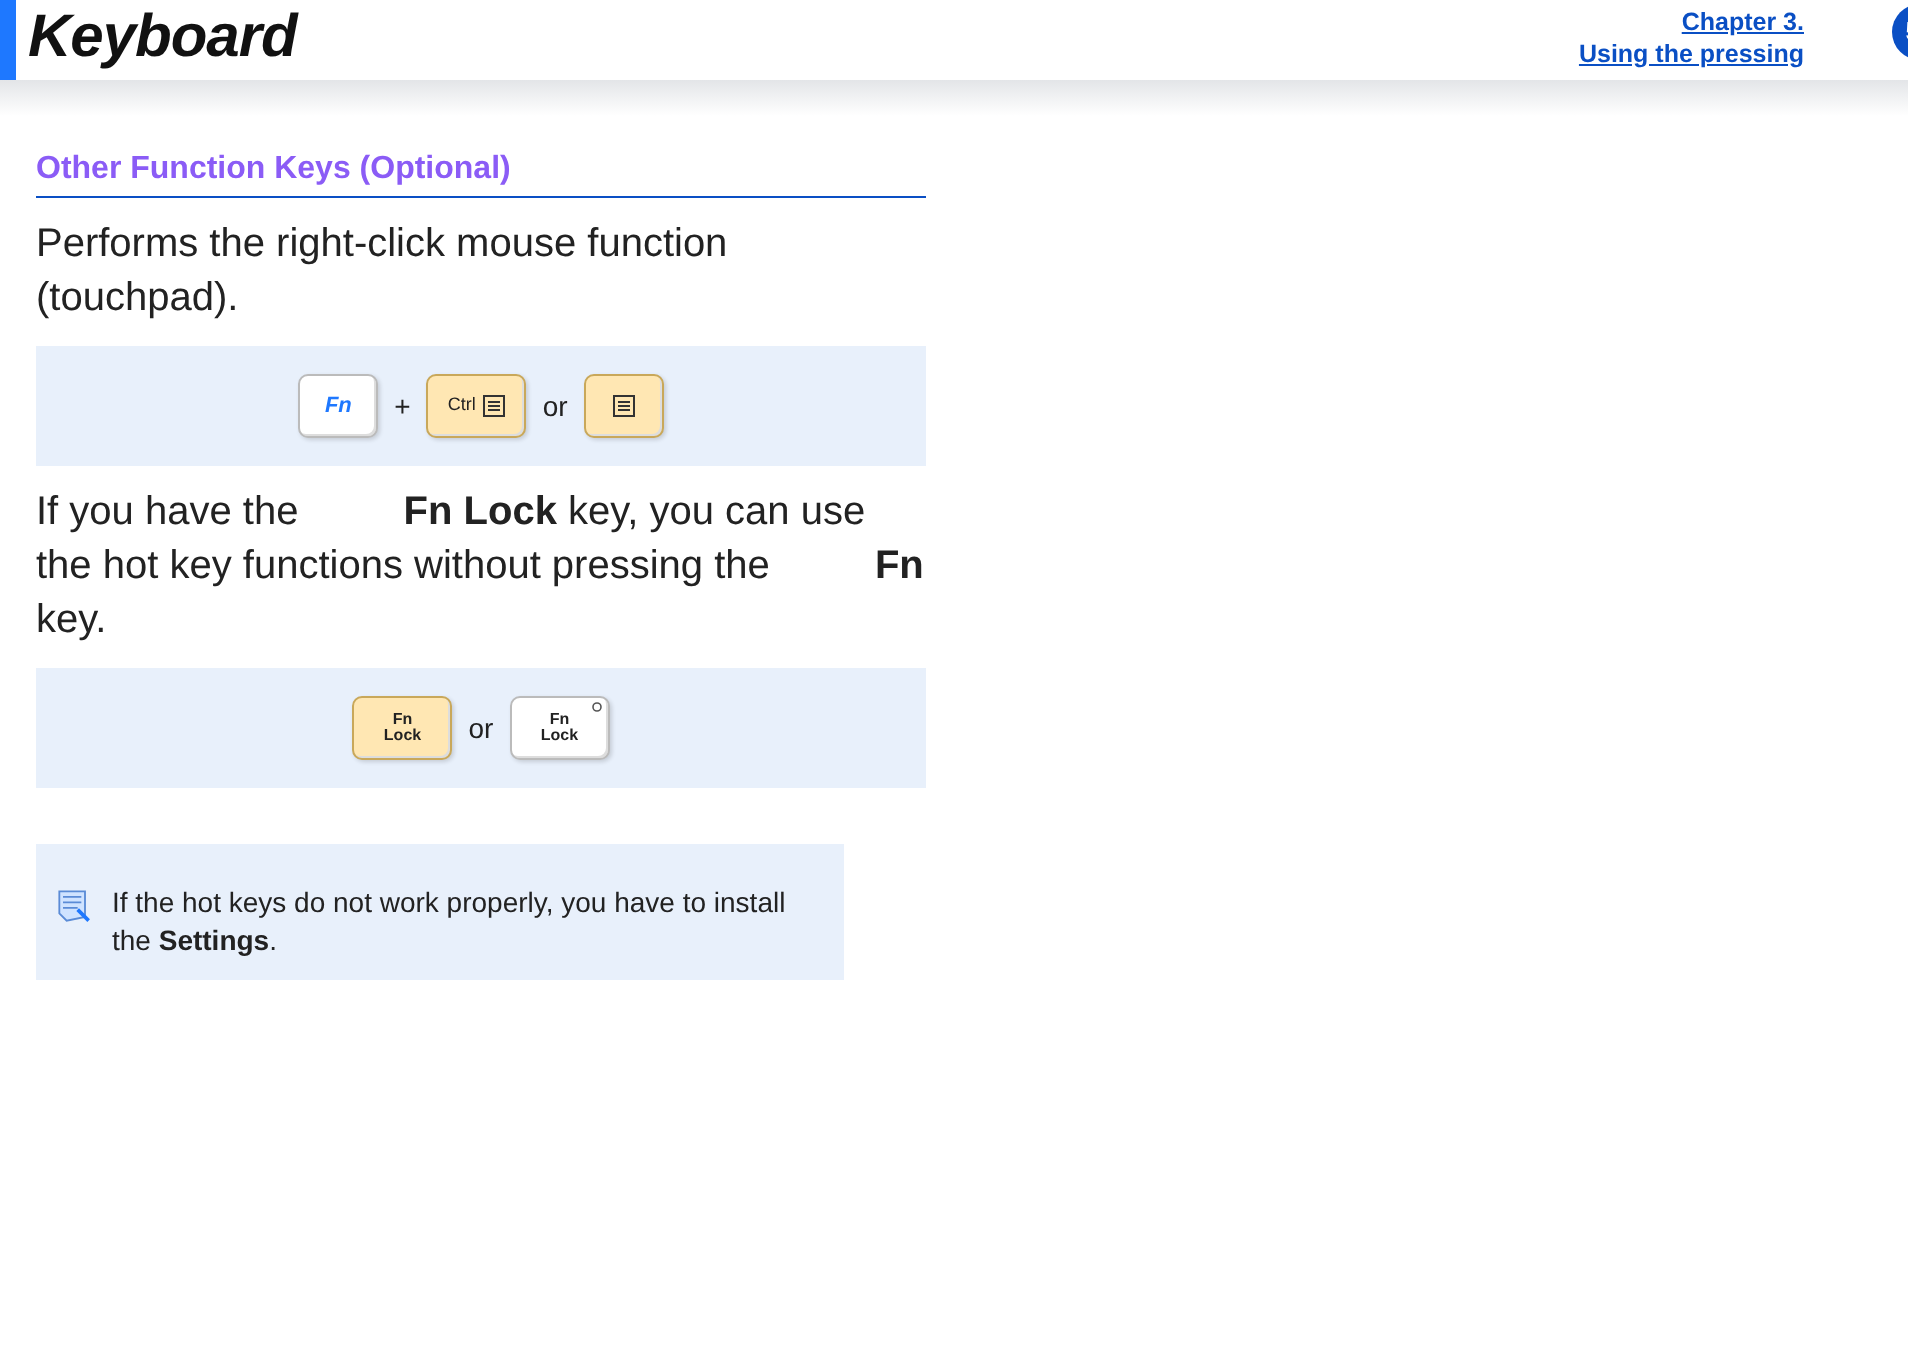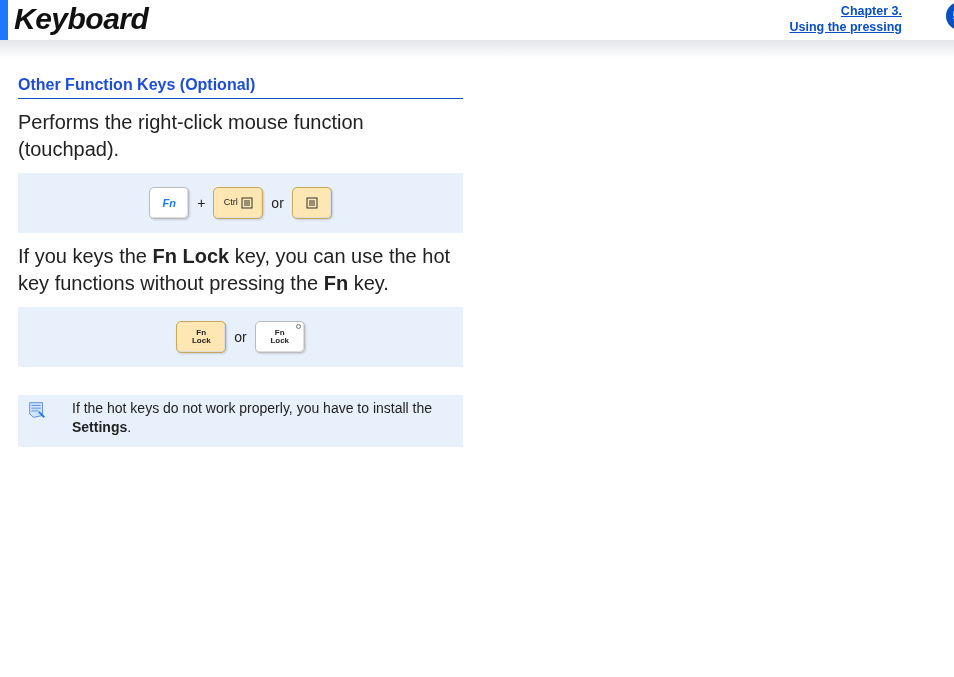--- a/index.html
+++ b/index.html
@@ -7,36 +7,36 @@
   
   .hdr{position:relative;height:40px;}
   .hdr-blue{position:absolute;left:0;top:0;width:8px;height:40px;background:#1e78ff;}
   .hdr-title{position:absolute;left:14px;top:2px;font-size:30px;font-weight:800;font-style:italic;letter-spacing:-0.5px;color:#111;text-align:center;}
   .hdr-right{position:absolute;right:14px;top:4px;text-align:right;color:#0a4fc4;font-weight:700;font-size:12.5px;line-height:1.25;}
   .page-badge{position:absolute;right:-34px;top:-2px;width:28px;height:28px;border-radius:50%;background:#0a4fc4;color:#fff;font-size:13px;font-weight:700;display:flex;align-items:center;justify-content:center;}
   .hdr-wrap{position:relative;padding-right:38px;text-decoration:underline;}
   .shadow{height:18px;background:linear-gradient(#e3e5e8,#fff);}
   
   .col{width:445px;margin-left:18px;}
-  .sect-title{color:#1d4ed8;font-weight:800;font-size:16px;margin:18px 0 4px 0;border-bottom:1px solid #0a4fc4;padding-bottom:4px;width:445px;}
+  .sect-title{color:#8b5cf6;font-weight:800;font-size:16px;margin:18px 0 4px 0;border-bottom:1px solid #0a4fc4;padding-bottom:4px;width:445px;}
   .body-text{font-size:20px;line-height:1.35;margin:10px 0;}
-  .body-text b{font-weight:800;}
+  .body-text b{font-weight:800;margin-left:47px;}
   
   .panel{background:#e8f0fb;width:445px;padding:14px 0;display:flex;align-items:center;justify-content:center;gap:8px;}
   .key{display:inline-flex;align-items:center;justify-content:center;border-radius:5px;height:30px;min-width:32px;background:#fff;border:1px solid #bbb;box-shadow:inset -1px -1px 0 #ddd, 1px 1px 2px rgba(0,0,0,.15);font-size:10px;padding:0 3px;}
   .key.tan{background:#ffe7b3;border-color:#c9a85a;}
   .key.wide{min-width:42px;}
   .key .fn{color:#1e78ff;font-weight:800;font-style:italic;font-size:11px;}
   .key .mono{font-family:Arial;font-size:9px;}
   .key svg{width:12px;height:12px;}
   .key .stack{display:flex;flex-direction:column;align-items:center;line-height:.95;font-size:8px;font-weight:700;}
   .key .row{display:flex;gap:3px;}
   .plus,.or{font-size:14px;}
   
-  .note{background:#e8f0fb;width:445px;padding:4px 8px 10px 8px;display:flex;gap:24px;font-size:14px;line-height:1.35;margin-top:28px;box-sizing:border-box;}
+  .note{background:#e8f0fb;width:404px;padding:20px 8px 10px 8px;display:flex;gap:8px;font-size:14px;line-height:1.35;margin-top:28px;box-sizing:border-box;}
   .note-icon svg{width:22px;height:22px;}
   .note-text b{font-weight:800;}
 </style>
 </head>
 <body>
 <div class="page">
 
 <div class="hdr">
   <div class="hdr-blue"></div>
   <div class="hdr-title">Keyboard</div>
@@ -77,21 +77,21 @@
       <svg viewBox="0 0 12 12">
             <rect x="1" y="1" width="10" height="10" fill="none" stroke="#333" stroke-width="1"></rect>
             <line x1="3" y1="4" x2="9" y2="4" stroke="#333"></line>
             <line x1="3" y1="6" x2="9" y2="6" stroke="#333"></line>
             <line x1="3" y1="8" x2="9" y2="8" stroke="#333"></line>
           </svg>
     </span>
   </div>
 
   <p class="body-text">
-    <span>If you keys the </span><b>Fn Lock</b><span> key, you can use the hot key functions without pressing the </span><b>Fn</b><span> key.</span>
+    <span>If you have the </span><b>Fn Lock</b><span> key, you can use the hot key functions without pressing the </span><b>Fn</b><span> key.</span>
   </p>
 
   <div class="panel">
     <span class="key tan wide">
       <span class="stack">
         <span>Fn</span>
         <span>Lock</span>
       </span>
     </span>
     <span class="or">or</span>

